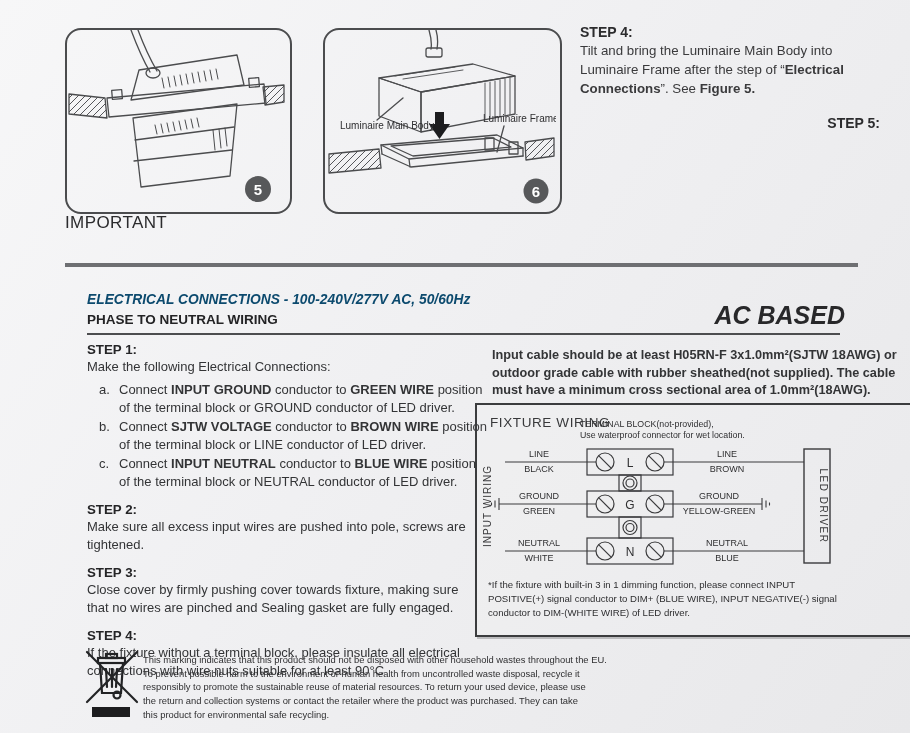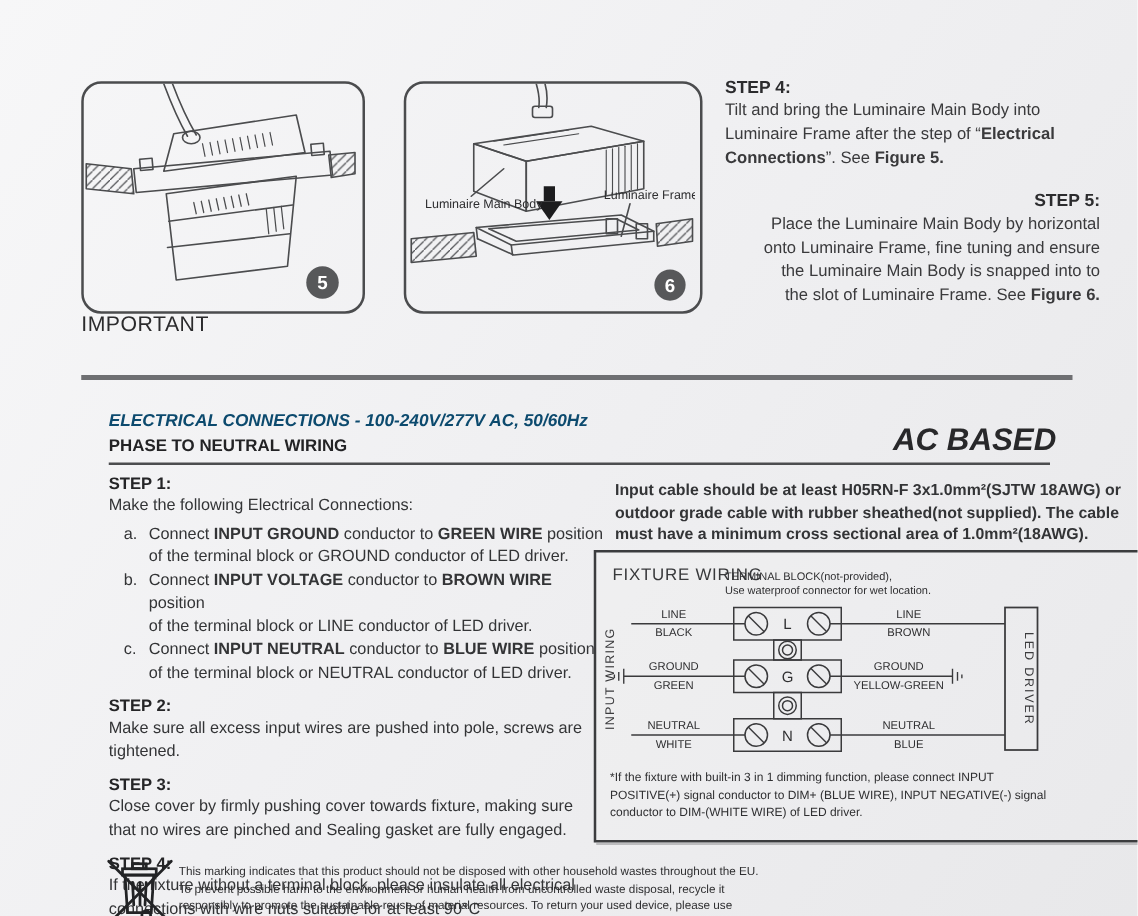--- a/index.html
+++ b/index.html
@@ -2,21 +2,21 @@
 <html><head>
 <meta charset="utf-8">
 <style>
   html,body{margin:0;padding:0;}
   body{
     width:910px;height:733px;position:relative;overflow:hidden;
     background:linear-gradient(125deg,#f7f7f8 0%,#f0f0f2 45%,#e8e8ea 100%);
     font-family:"Liberation Sans","DejaVu Sans",sans-serif;
     color:#333436;
   }
-  .abs{position:absolute;margin-top:37px;}
+  .abs{position:absolute;}
   .pre{white-space:pre-line;}
   .b{font-weight:700;}
   
   .figbox{border:2px solid #4b4c4e;border-radius:16px;background:transparent;}
   
   .step-h{font-weight:700;font-size:14px;color:#2c2c2e;margin:0;}
   .step-b{font-size:13.3px;line-height:19px;color:#3a3a3c;margin-top:1px;}
   
   .imp-h{font-size:17px;font-weight:400;letter-spacing:.4px;color:#2b2b2d;}
   .imp-b{font-size:13.6px;color:#2f2f31;margin-top:4px;}
@@ -172,24 +172,20 @@
 
 <div class="abs" style="left:580px;top:24px;width:300px;">
   <div>
     <p class="step-h">STEP 4:</p>
     <div class="step-b pre"><span>Tilt and bring the Luminaire Main Body into
 Luminaire Frame after the step of “</span><span class="b">Electrical
 Connections</span><span>”. See </span><span class="b">Figure 5.</span></div>
   </div>
   <div style="margin-top:17px;text-align:right;">
     <p class="step-h">STEP 5:</p>
-    <div class="step-b pre"><span>Place the Luminaire Main Body by horizontal
-onto Luminaire Frame, fine tuning and ensure
-the Luminaire Main Body is snapped into to
-the slot of Luminaire Frame. See </span><span class="b">Figure 6.</span></div>
   </div>
 </div>
 
 <div class="abs" style="left:65px;top:213px;width:800px;">
   <div class="imp-h">IMPORTANT</div>
 </div>
 <div class="abs rule-thick" style="left:65px;top:263px;width:793px;"></div>
 
 <div class="abs" style="left:87px;top:292px;width:560px;">
   <div class="sec1">ELECTRICAL CONNECTIONS - 100-240V/277V AC, 50/60Hz</div>
@@ -203,21 +199,21 @@
     <p class="mstep-h">STEP 1:</p>
     <div class="mstep-b">Make the following Electrical Connections:</div>
     <div class="lst">
       <div class="lst-item">
         <span class="mk">a.</span>
         <span class="pre"><span>Connect </span><span class="b">INPUT GROUND</span><span> conductor to </span><span class="b">GREEN WIRE</span><span> position
 of the terminal block or GROUND conductor of LED driver.</span></span>
       </div>
       <div class="lst-item">
         <span class="mk">b.</span>
-        <span class="pre"><span>Connect </span><span class="b">INPUT VOLTAGE</span><span> conductor to </span><span class="b">BROWN WIRE</span><span> position
+        <span class="pre"><span>Connect </span><span class="b">SJTW VOLTAGE</span><span> conductor to </span><span class="b">BROWN WIRE</span><span> position
 of the terminal block or LINE conductor of LED driver.</span></span>
       </div>
       <div class="lst-item">
         <span class="mk">c.</span>
         <span class="pre"><span>Connect </span><span class="b">INPUT NEUTRAL</span><span> conductor to </span><span class="b">BLUE WIRE</span><span> position
 of the terminal block or NEUTRAL conductor of LED driver.</span></span>
       </div>
     </div>
   </div>
   <div class="mstep">

